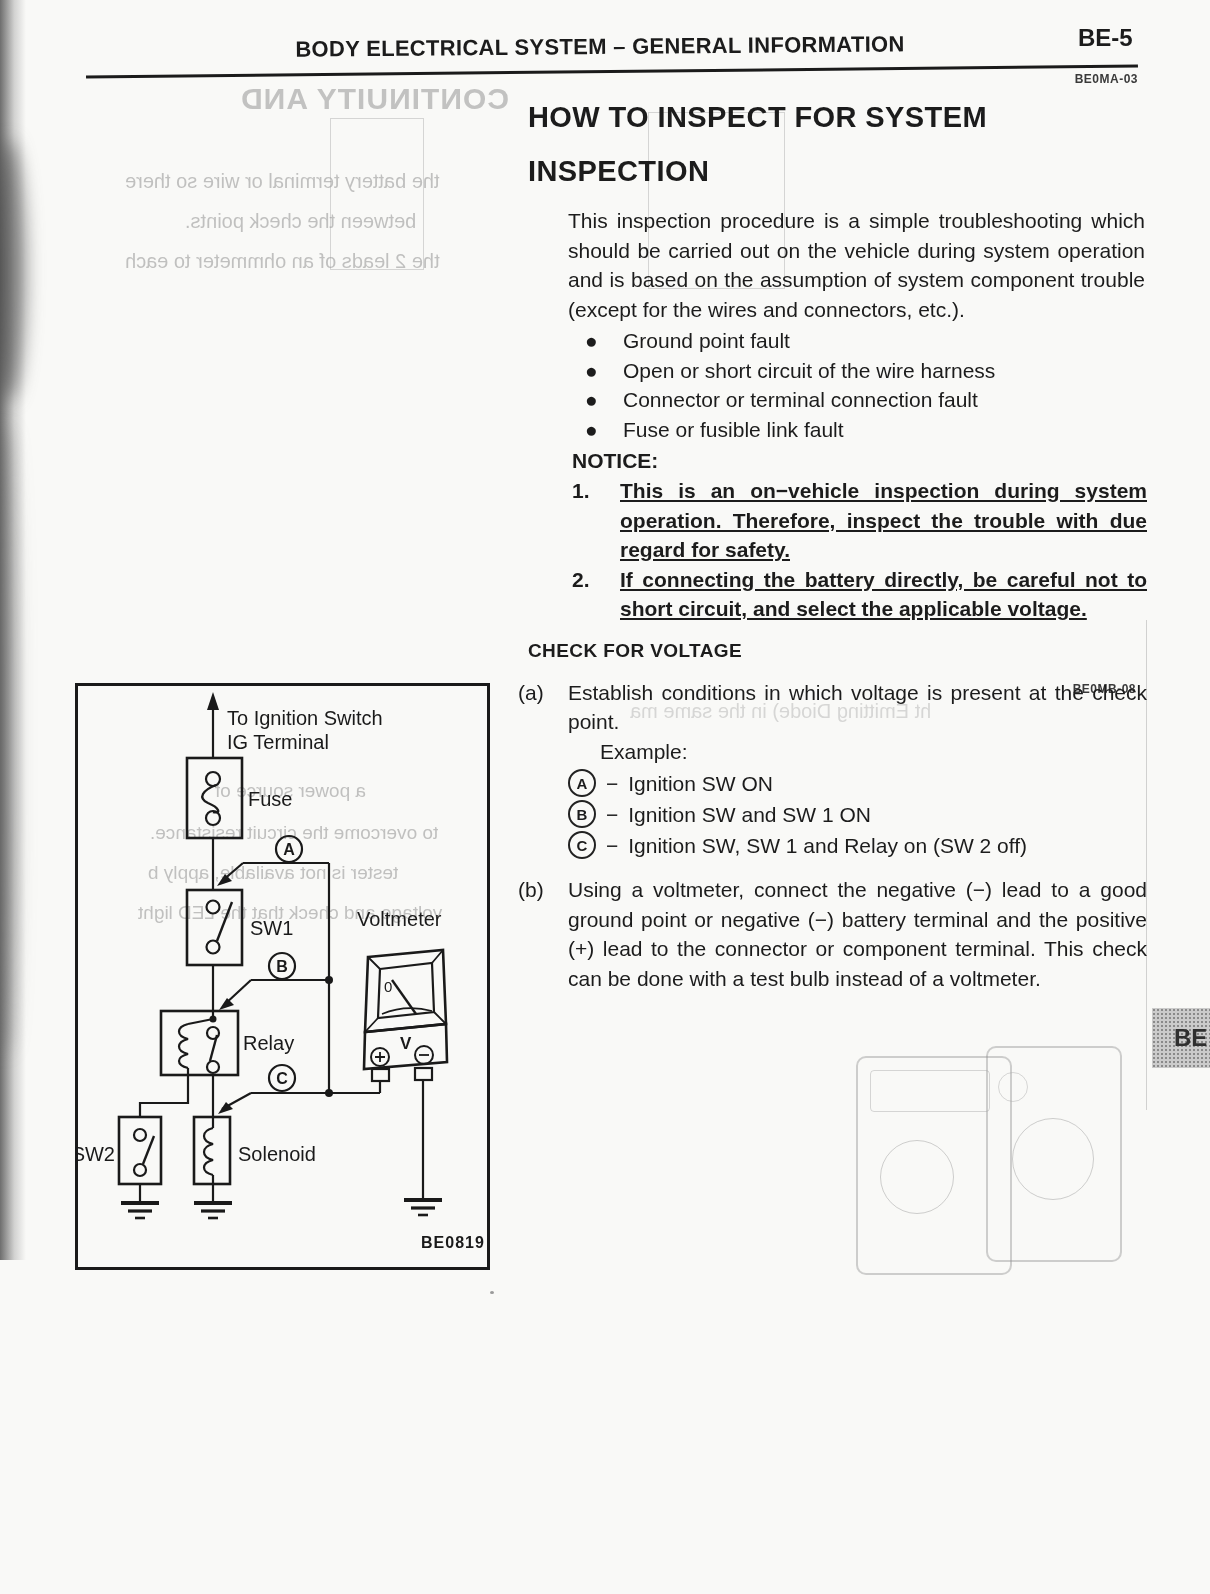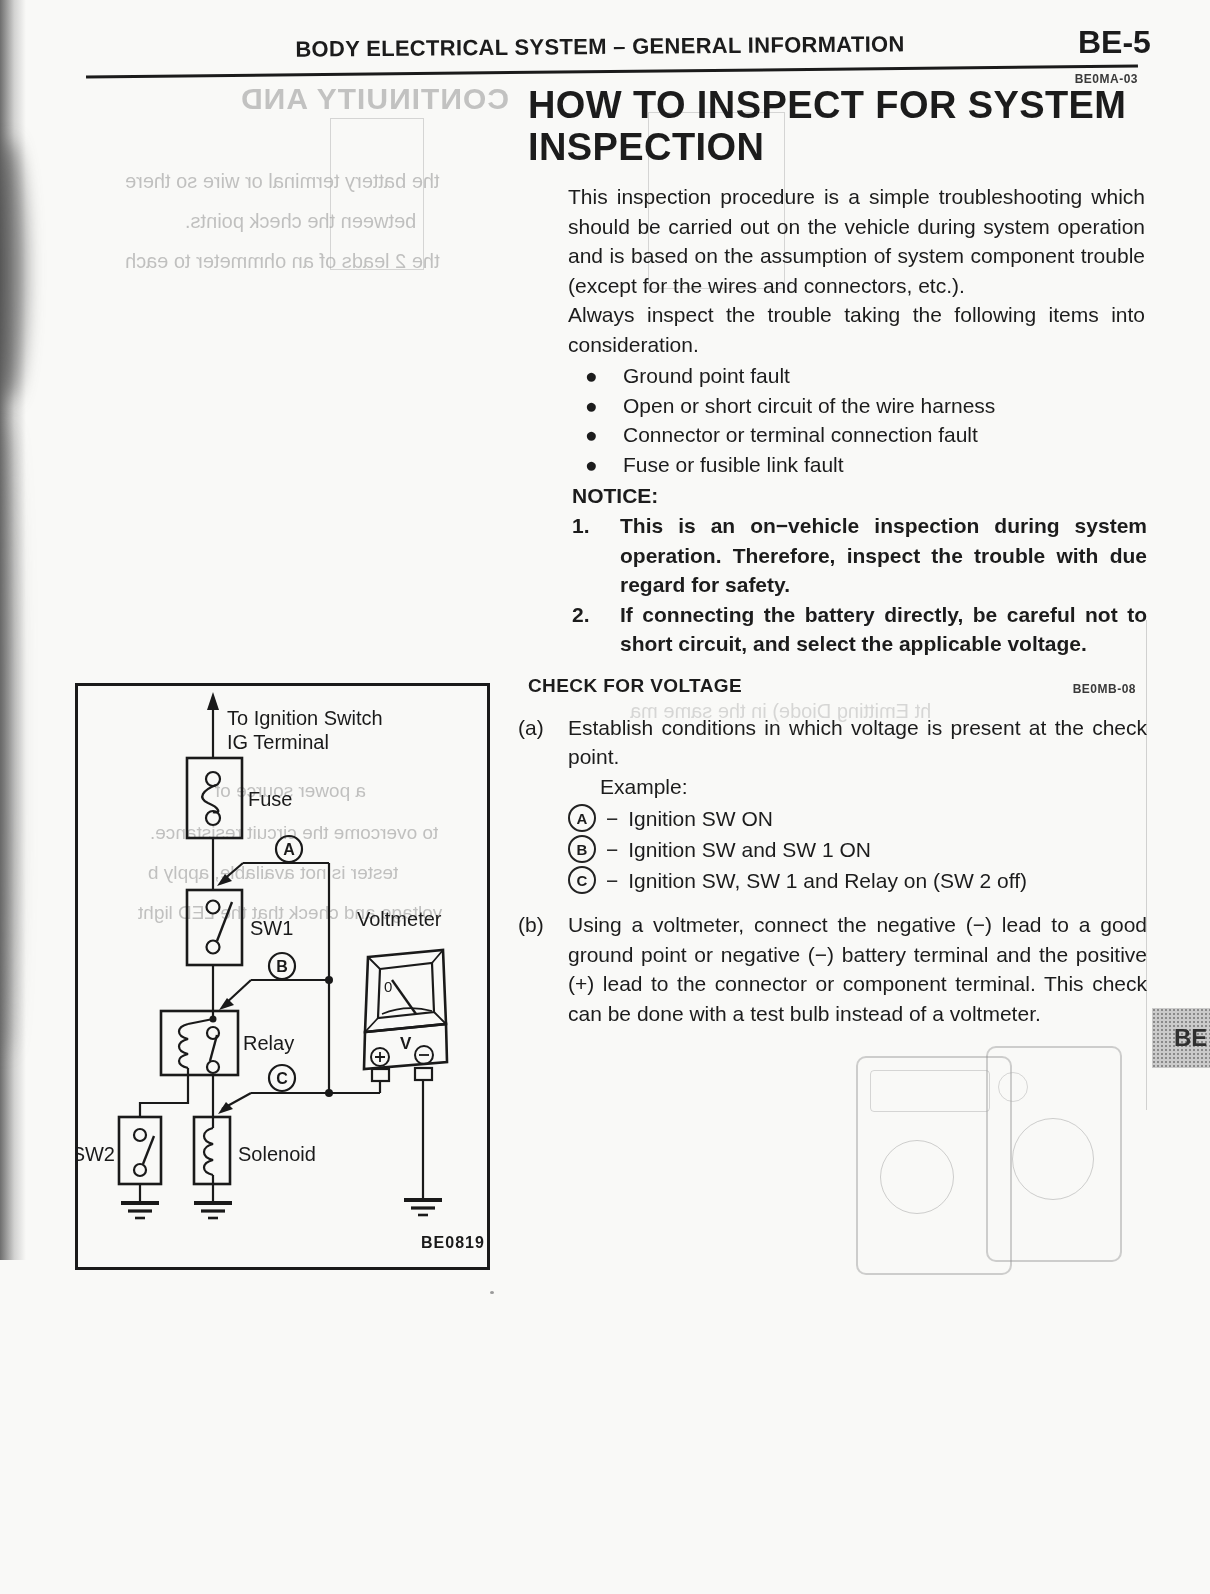--- a/index.html
+++ b/index.html
@@ -33,36 +33,36 @@
   .gb3i{left:870px;top:1070px;width:118px;height:40px;border-radius:4px;}
   .gb3c{left:880px;top:1140px;width:72px;height:72px;border-radius:50%;border-color:rgba(150,150,150,.45);}
   .gb4{left:986px;top:1046px;width:132px;height:212px;border-radius:10px;border-width:2px;border-color:rgba(150,150,150,.45);}
   .gb4c{left:1012px;top:1118px;width:80px;height:80px;border-radius:50%;border-color:rgba(150,150,150,.45);}
   .gb4s{left:998px;top:1072px;width:28px;height:28px;border-radius:50%;}
   
   .hdr-rule{position:absolute;left:86px;top:70px;width:1052px;height:3px;background:#1b1b1b;
      transform:rotate(-0.6deg);z-index:5;}
   .hdr-title{position:absolute;left:250px;top:34px;width:700px;text-align:center;font-size:22px;
      font-weight:bold;letter-spacing:.3px;z-index:5;transform:rotate(-0.5deg);}
-  .hdr-page{position:absolute;left:1078px;top:24px;font-size:32px;font-weight:bold;z-index:5;}
+  .hdr-page{position:absolute;left:1078px;top:24px;font-size:24px;font-weight:bold;z-index:5;}
   
   #col{position:absolute;left:515px;top:84px;width:632px;z-index:5;}
-  .sec-title{margin:0 0 0 13px;font-size:38px;font-weight:bold;line-height:42px;letter-spacing:.4px;}
+  .sec-title{margin:12px 0 0 13px;font-size:29px;font-weight:bold;line-height:42px;letter-spacing:.4px;}
   .code{position:absolute;width:120px;text-align:right;font-size:12px;font-weight:bold;
      letter-spacing:.5px;color:#3a3a3a;z-index:5;}
   .code1{left:1018px;top:72px;} .code2{left:1016px;top:682px;}
   .para{margin:14px 0 0 53px;width:577px;font-size:21px;line-height:29.5px;text-align:justify;}
   .para.tight{margin-top:0;}
   .bullets{margin:2px 0 0 70px;}
   .bullet-row{display:flex;font-size:21px;line-height:29.5px;}
   .bullet-dot{width:38px;font-size:21px;}
   .notice-label{margin:2px 0 0 57px;font-size:21px;font-weight:bold;line-height:30px;}
   .notice-item{display:flex;margin-left:57px;font-weight:bold;font-size:21px;line-height:29.5px;}
   .notice-num{width:48px;flex:none;}
-  .notice-text{flex:1;text-align:justify;}
+  .notice-text{flex:1;text-align:justify;text-decoration:underline;}
   .h2row{margin:16px 0 0 13px;font-size:19px;font-weight:bold;letter-spacing:.4px;}
   .lett-item{display:flex;margin:16px 0 0 3px;font-size:21px;line-height:29.5px;}
   .lett-marker{width:50px;flex:none;}
   .lett-text{flex:1;text-align:justify;}
   .example-label{margin:0 0 0 85px;font-size:21px;line-height:29.5px;}
   .ex-row{display:flex;align-items:center;margin:3px 0 0 53px;font-size:21px;line-height:27px;}
   .circ{display:inline-flex;align-items:center;justify-content:center;width:24px;height:24px;
      border:2px solid #222;border-radius:50%;font-size:15px;font-weight:bold;flex:none;}
   .ex-dash{margin:0 10px;}
   
@@ -109,21 +109,20 @@
   <div class="hdr-rule"></div>
 
   <div class="code code1">BE0MA-03</div>
   <div class="code code2">BE0MB-08</div>
 
   <div id="col">
     <div class="sec-title">HOW TO INSPECT FOR SYSTEM</div>
     <div class="sec-title">INSPECTION</div>
 
     <div class="para">This inspection procedure is a simple troubleshooting which should be carried out on the vehicle during system operation and is based on the assumption of system component trouble (except for the wires and connectors, etc.).</div>
-    <div class="para tight">Always inspect the trouble taking the following items into consideration.</div>
 
     <div class="bullets">
       <div class="bullet-row">
         <span class="bullet-dot">●</span>
         <span>Ground point fault</span>
       </div>
       <div class="bullet-row">
         <span class="bullet-dot">●</span>
         <span>Open or short circuit of the wire harness</span>
       </div>

